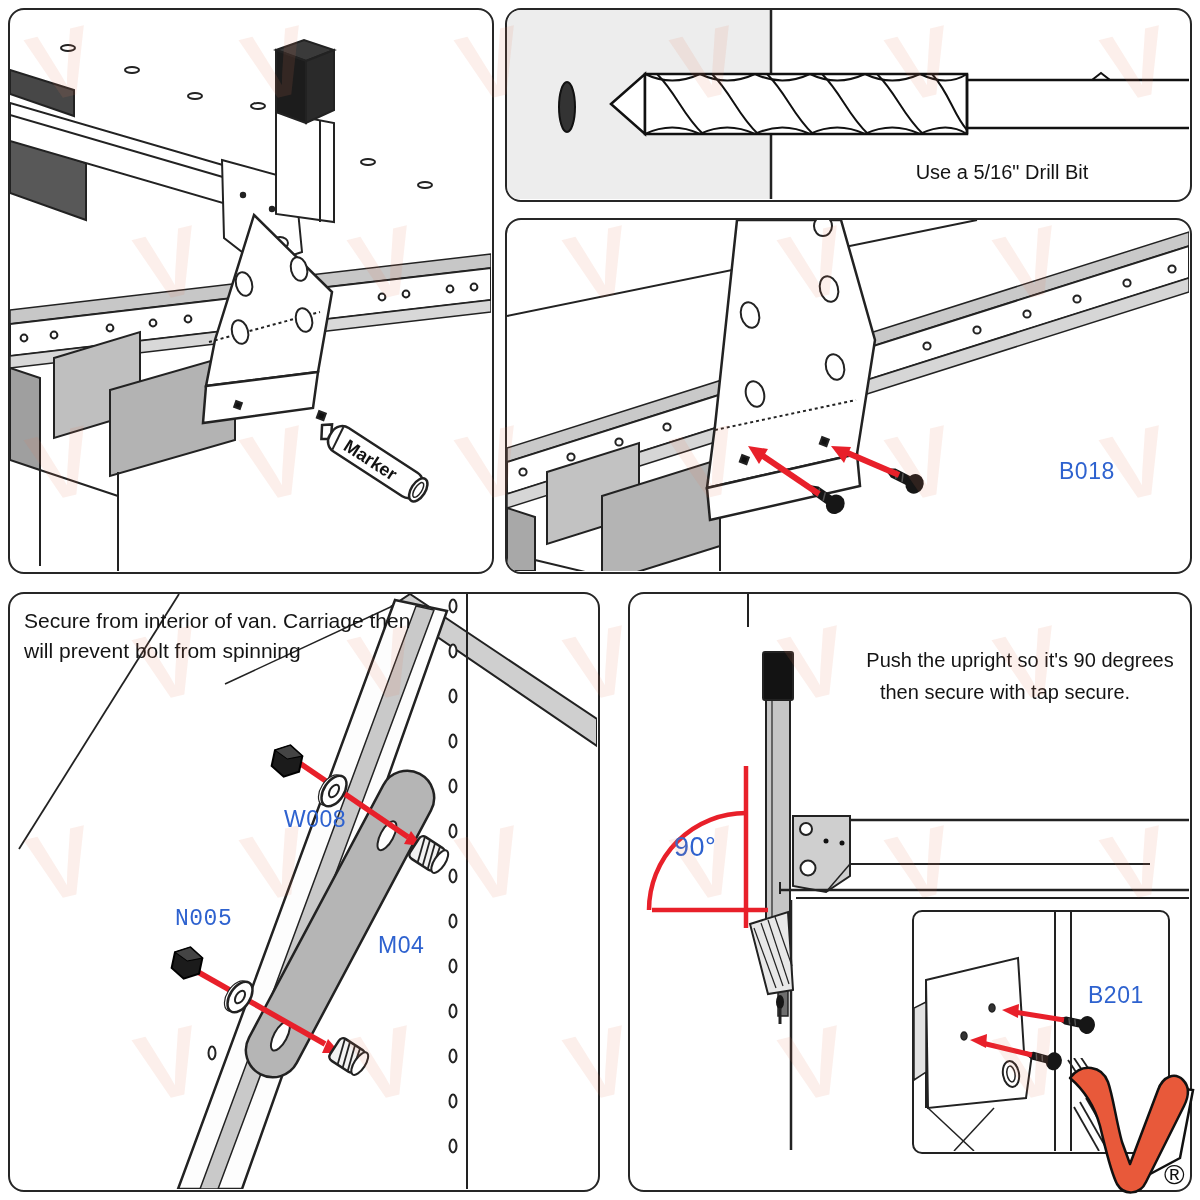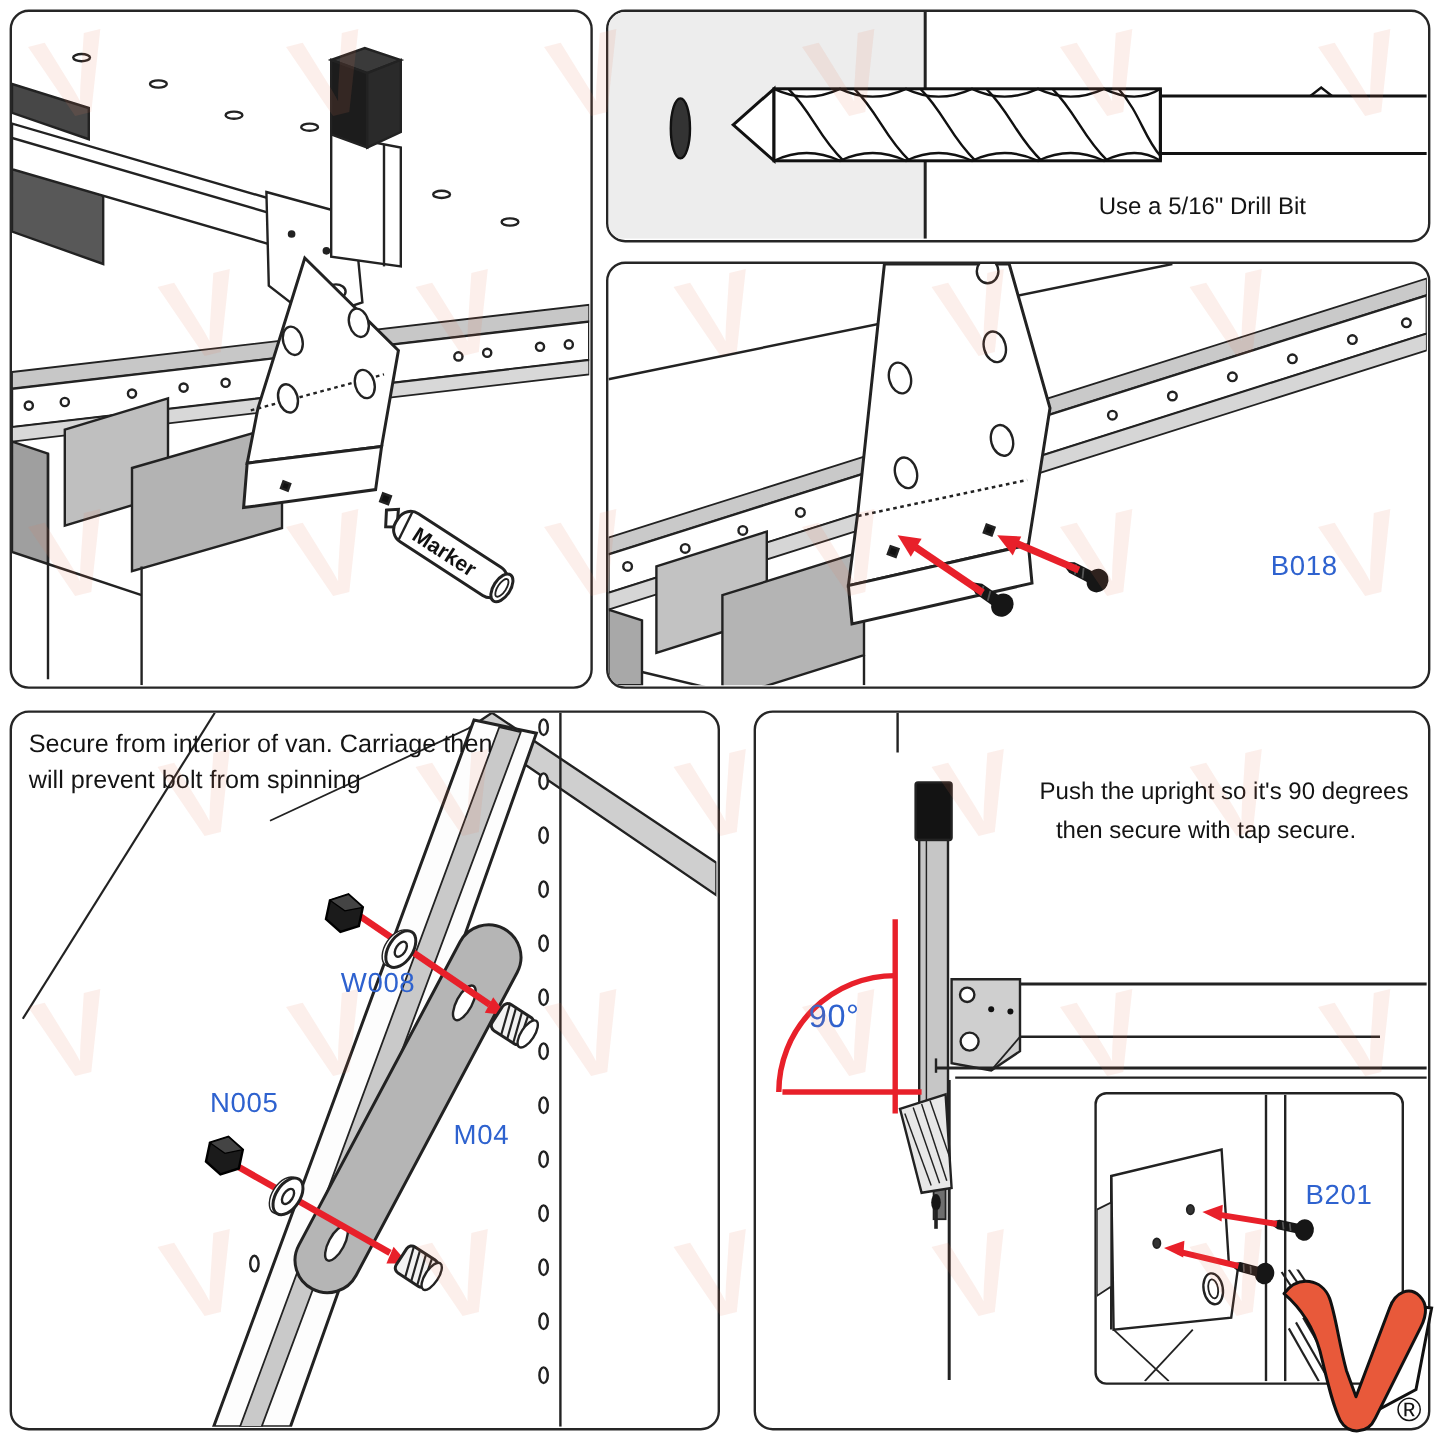--- a/index.html
+++ b/index.html
@@ -272,21 +272,21 @@
             <line x1="0" y1="-13" x2="8" y2="13"></line>
               <line x1="6" y1="-13" x2="12" y2="11"></line>
           </g>
           <ellipse cx="14" cy="0" rx="5.5" ry="13" fill="#fff" stroke-width="2"></ellipse>
         </g>
       </g>
     </svg>
     <span class="caption" style="left:14px;top:12px;">Secure from interior of van. Carriage then</span>
     <span class="caption" style="left:14px;top:42px;">will prevent bolt from spinning</span>
     <span class="plabel" style="left:274px;top:212px;text-align:center;">W008</span>
-    <span class="plabel" style="left:165px;top:312px;">N005</span>
+    <span class="plabel" style="left:165px;top:312px;font-family:Liberation Mono, monospace;">N005</span>
     <span class="plabel" style="left:368px;top:338px;">M04</span>
   </div>
 
   <div class="panel" style="left:628px;top:592px;width:564px;height:600px;">
     <svg width="559" height="595" viewBox="0 0 559 595">
       <g stroke="#222" stroke-width="2" fill="none">
         <line x1="118" y1="0" x2="118" y2="33"></line>
 
         <rect x="133" y="58" width="30" height="48" rx="2" fill="#131313"></rect>
         <rect x="136" y="106" width="24" height="262" fill="#c6c6c6"></rect>

